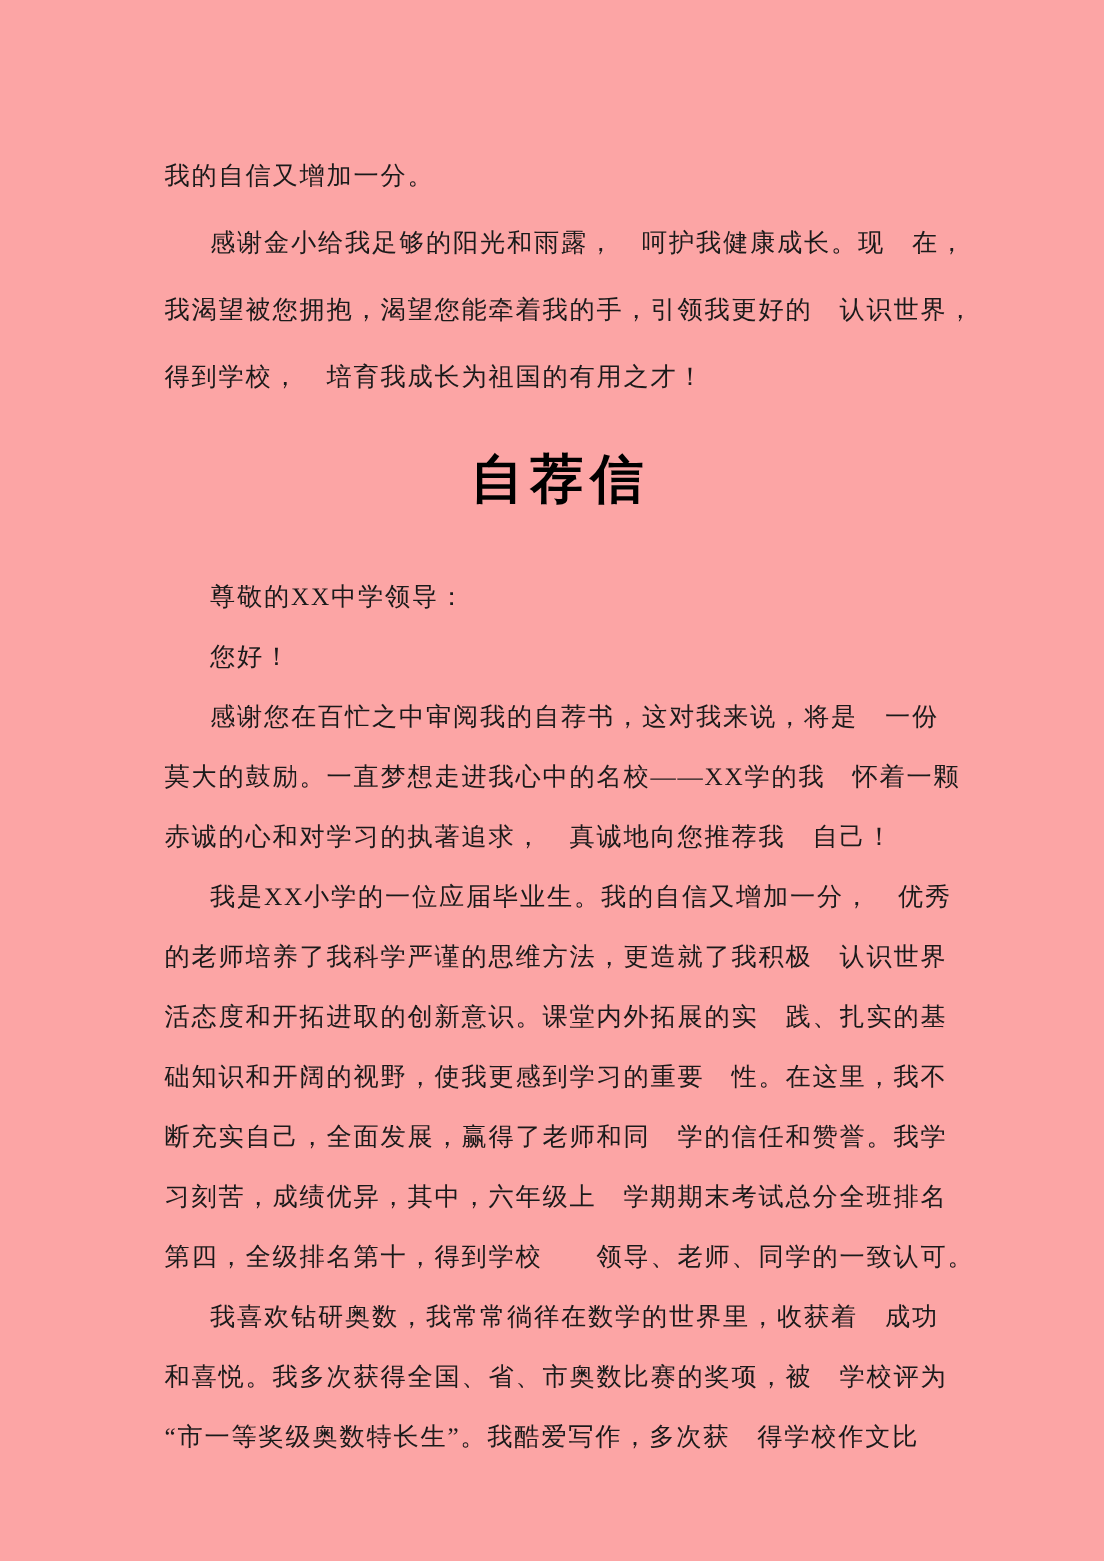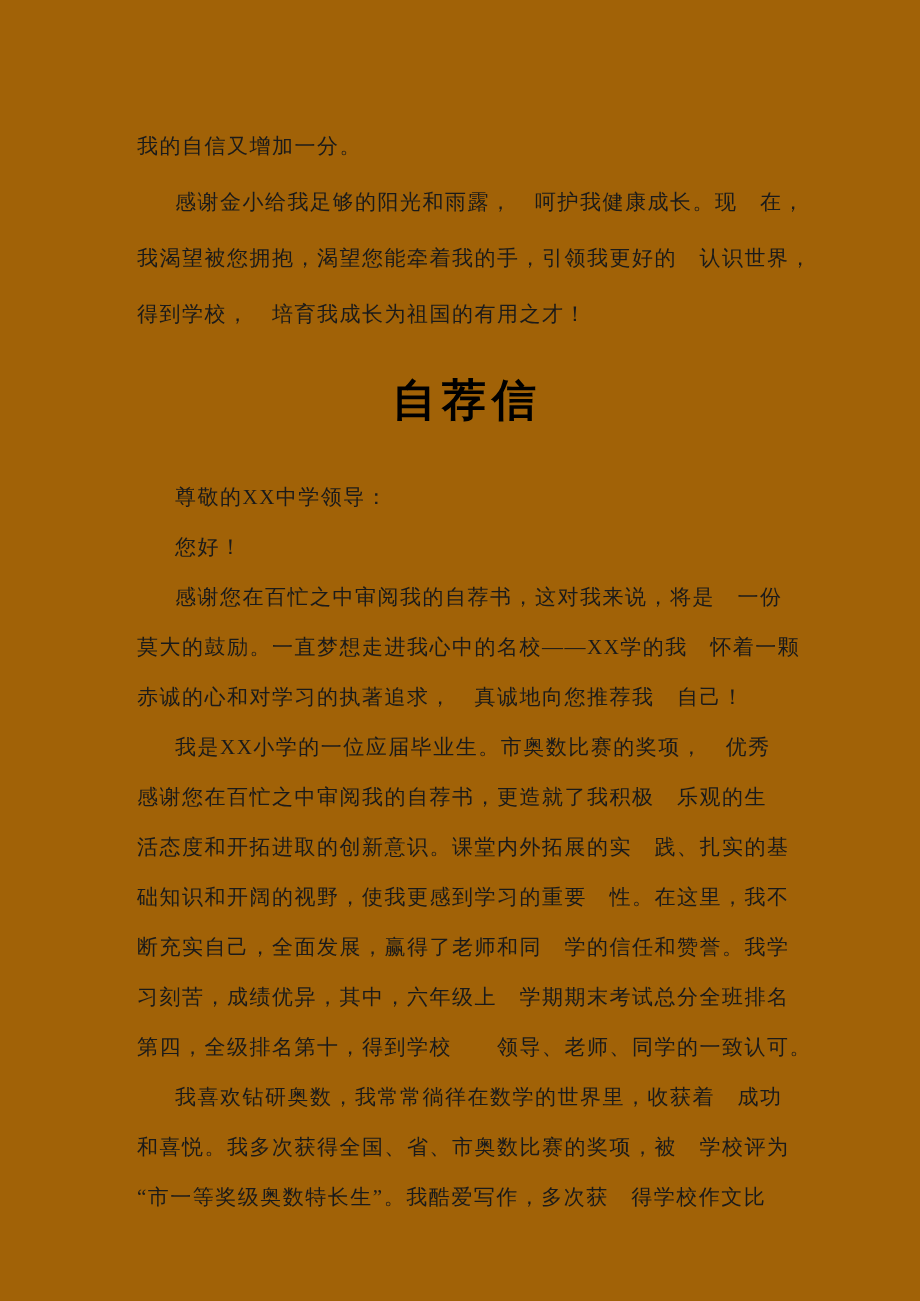--- a/index.html
+++ b/index.html
@@ -4,21 +4,21 @@
 <style>
   html, body {
     margin: 0;
     padding: 0;
     background: #ffffff;
   }
   .page {
     position: relative;
     width: 920px;
     height: 1301px;
-    background: #a16207;
+    background: #fca5a5;
     overflow: hidden;
     font-family: "DejaVu Serif", serif;
   }
   .content {
     position: absolute;
     left: 137px;
     top: 0;
     width: 660px;
   }
   .intro {
@@ -69,22 +69,22 @@
     </div>
 
     <div class="letter-title">自荐信</div>
 
     <div class="body-text">
       <div class="line indent">尊敬的XX中学领导：</div>
       <div class="line indent">您好！</div>
       <div class="line indent">感谢您在百忙之中审阅我的自荐书，这对我来说，将是　一份</div>
       <div class="line">莫大的鼓励。一直梦想走进我心中的名校——XX学的我　怀着一颗</div>
       <div class="line">赤诚的心和对学习的执著追求，　真诚地向您推荐我　自己！</div>
-      <div class="line indent">我是XX小学的一位应届毕业生。市奥数比赛的奖项，　优秀</div>
-      <div class="line">感谢您在百忙之中审阅我的自荐书，更造就了我积极　乐观的生</div>
+      <div class="line indent">我是XX小学的一位应届毕业生。我的自信又增加一分，　优秀</div>
+      <div class="line">的老师培养了我科学严谨的思维方法，更造就了我积极　认识世界</div>
       <div class="line">活态度和开拓进取的创新意识。课堂内外拓展的实　践、扎实的基</div>
       <div class="line">础知识和开阔的视野，使我更感到学习的重要　性。在这里，我不</div>
       <div class="line">断充实自己，全面发展，赢得了老师和同　学的信任和赞誉。我学</div>
       <div class="line">习刻苦，成绩优异，其中，六年级上　学期期末考试总分全班排名</div>
       <div class="line">第四，全级排名第十，得到学校　　领导、老师、同学的一致认可。</div>
       <div class="line indent">我喜欢钻研奥数，我常常徜徉在数学的世界里，收获着　成功</div>
       <div class="line">和喜悦。我多次获得全国、省、市奥数比赛的奖项，被　学校评为</div>
       <div class="line">“市一等奖级奥数特长生”。我酷爱写作，多次获　得学校作文比</div>
     </div>
 

